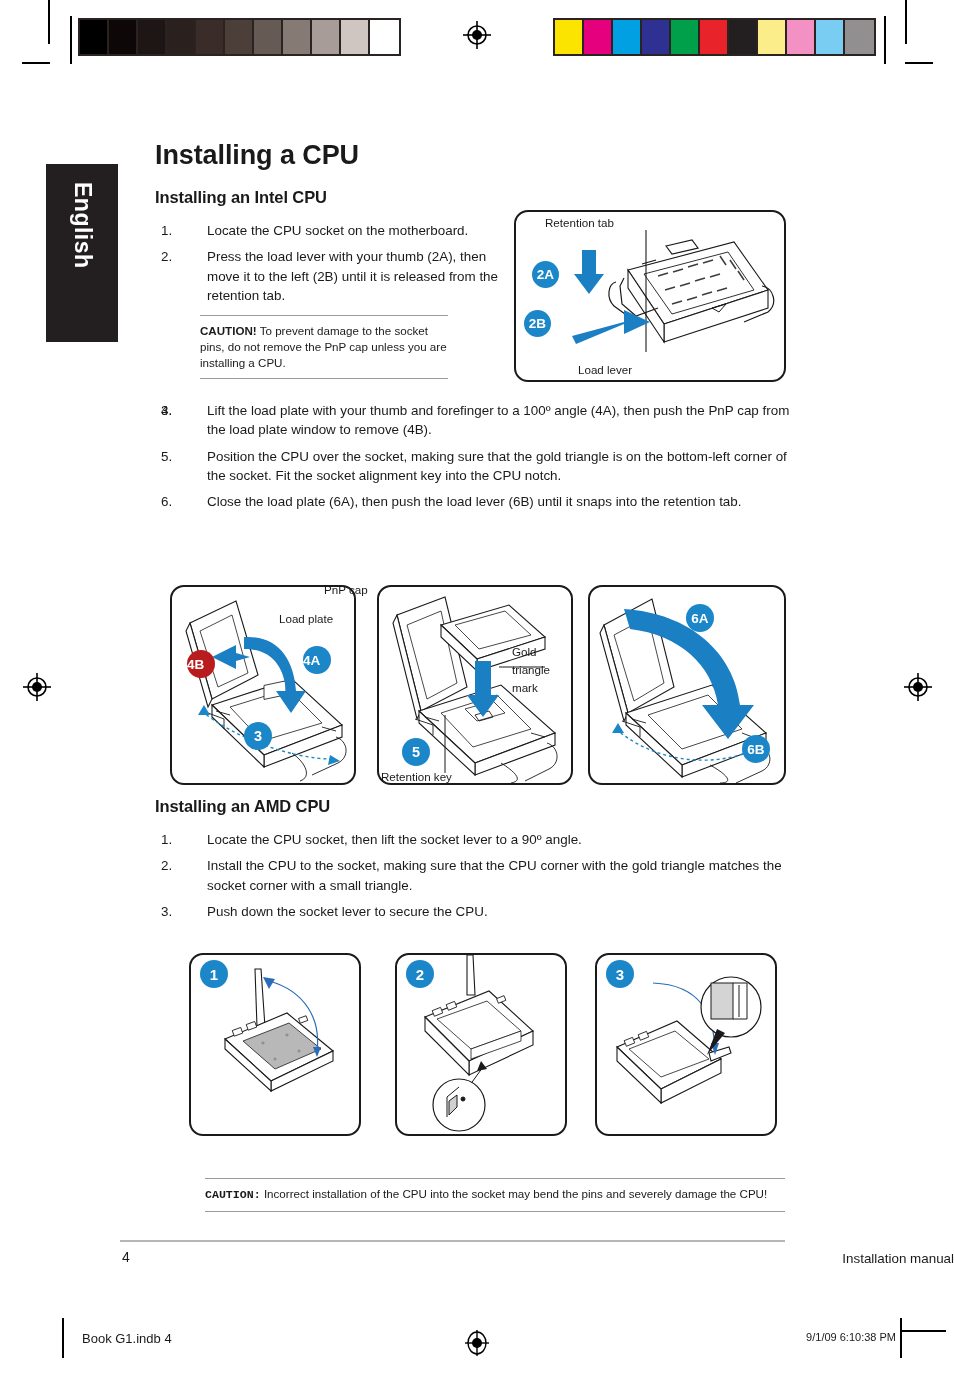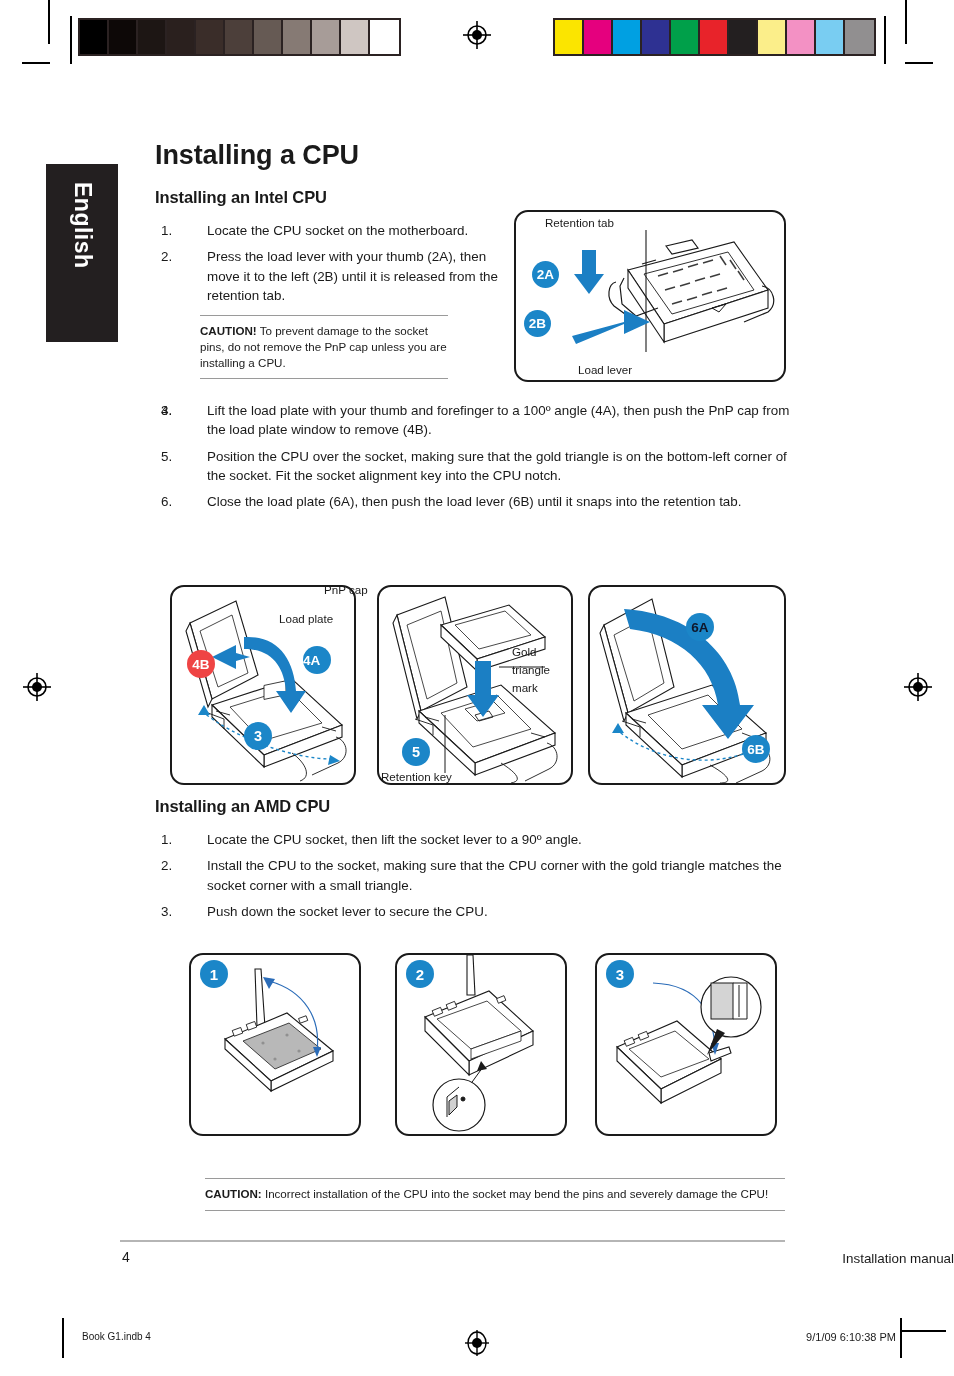--- a/index.html
+++ b/index.html
@@ -86,31 +86,31 @@
     position: absolute;
     font-size: 11.6px;
     color: #1a1a1a;
     white-space: nowrap;
   }
 
   
   .caution-wide { position: absolute; left: 205px; top: 1178px; width: 580px; }
   .caution-wide .rule { height: 1px; background: #9a9a9a; }
   .caution-wide p { font-size: 11.6px; line-height: 1.42; padding: 7px 0 8px 0; }
-  .caution-wide b { font-weight: bold; }
+  .caution-wide b { font-weight: bold; font-family: Liberation Mono, monospace; }
 
   
   .footer-rule { position: absolute; left: 120px; top: 1240px; width: 665px; height: 1.5px; background: #b5b5b5; }
   .footer-page { position: absolute; left: 122px; top: 1249px; font-size: 14px; }
   .footer-center { position: absolute; left: 0; top: 1251px; width: 954px; text-align: right; font-size: 13.4px; }
 
   .bottom-rule-left { position: absolute; left: 62px; top: 1318px; width: 1.5px; height: 40px; background: #000; }
   .bottom-rule-right { position: absolute; left: 900px; top: 1318px; width: 1.5px; height: 40px; background: #000; }
   .bottom-hline { position: absolute; left: 900px; top: 1330px; width: 46px; height: 2px; background: #000; }
-  .imprint-left { position: absolute; left: 82px; top: 1331px; font-size: 10px; }
+  .imprint-left { position: absolute; left: 82px; top: 1331px; font-size: 13px; }
   .imprint-right { position: absolute; right: 58px; top: 1331px; font-size: 11px; text-align: right; }
 </style>
 </head>
 <body>
 
 <div class="page">
 
   <div class="crop-line" style="left:48px; top:0; width:1.5px; height:44px;"></div>
   <div class="crop-line" style="left:22px; top:62px; width:28px; height:1.5px;"></div>
   <div class="crop-line" style="left:70px; top:16px; width:1.5px; height:48px;"></div>
@@ -310,21 +310,21 @@
       <polygon points="158,168 168,174 156,178" fill="#1b86c8"></polygon>
       <polygon points="32,118 26,128 38,128" fill="#1b86c8"></polygon>
 
       <path d="M72,50 C106,48 122,72 124,104 L134,104 L119,126 L104,104 L114,104 C112,80 100,62 72,62 Z" fill="#1b7fc4"></path>
 
       <polygon points="64,66 64,58 40,70 64,82 64,74 78,70" fill="#1b7fc4"></polygon>
     </svg>
   </div>
   <div class="fig-label" style="left:279px; top:583px;margin-left:45px;">PnP cap</div>
   <div class="fig-label" style="left:279px; top:612px;">Load plate</div>
-  <div style="position:absolute; left:187px; top:650px; width:28px; height:28px; border-radius:50%; background:#ef4444; color:#fff; font-size:13.5px; font-weight:bold; display:flex; align-items:center; justify-content:center;">
+  <div style="position:absolute; left:187px; top:650px; width:28px; height:28px; border-radius:50%; background:#b91c1c; color:#fff; font-size:13.5px; font-weight:bold; display:flex; align-items:center; ">
       <span>4B</span>
     </div>
   <div style="position:absolute; left:303px; top:646px; width:28px; height:28px; border-radius:50%; background:#1b86c8; color:#fff; font-size:13.5px; font-weight:bold; display:flex; align-items:center; justify-content:flex-start;">
       <span>4A</span>
     </div>
   <div style="position:absolute; left:244px; top:722px; width:28px; height:28px; border-radius:50%; background:#1b86c8; color:#fff; font-size:14.5px; font-weight:bold; display:flex; align-items:center; justify-content:center;">
       <span>3</span>
     </div>
 
   <div class="panel" style="left:377px; top:585px; width:196px; height:200px;">
@@ -388,21 +388,21 @@
         <path d="M120,178 C138,188 144,196 130,196"></path>
         <path d="M168,158 C182,162 184,178 172,184 L146,196"></path>
       </g>
 
       <path d="M34,22 C100,26 144,66 150,118 L164,118 L138,152 L112,118 L128,118 C122,78 90,48 40,42 Z" fill="#1b7fc4"></path>
 
       <path d="M26,142 C58,170 110,182 156,166" stroke="#1b86c8" stroke-width="1.4" fill="none" stroke-dasharray="3,3"></path>
       <polygon points="28,136 22,146 34,146" fill="#1b86c8"></polygon>
     </svg>
   </div>
-  <div style="position:absolute; left:686px; top:604px; width:28px; height:28px; border-radius:50%; background:#1b86c8; color:#0f172a; font-size:13.5px; font-weight:bold; display:flex; align-items:center; justify-content:center;margin-top:9px;">
+  <div style="position:absolute; left:686px; top:604px; width:28px; height:28px; border-radius:50%; background:#1b86c8; color:#ffffff; font-size:13.5px; font-weight:bold; display:flex; align-items:center; justify-content:center;">
       <span>6A</span>
     </div>
   <div style="position:absolute; left:742px; top:735px; width:28px; height:28px; border-radius:50%; background:#1b86c8; color:#fff; font-size:13.5px; font-weight:bold; display:flex; align-items:center; justify-content:center;">
       <span>6B</span>
     </div>
 
   <div style="position:absolute; left:155px; top:797px; width:650px;">
     <h2 class="subtitle amd">Installing an AMD CPU</h2>
     <ol class="steps" style="margin-top:14px;">
       <li>

